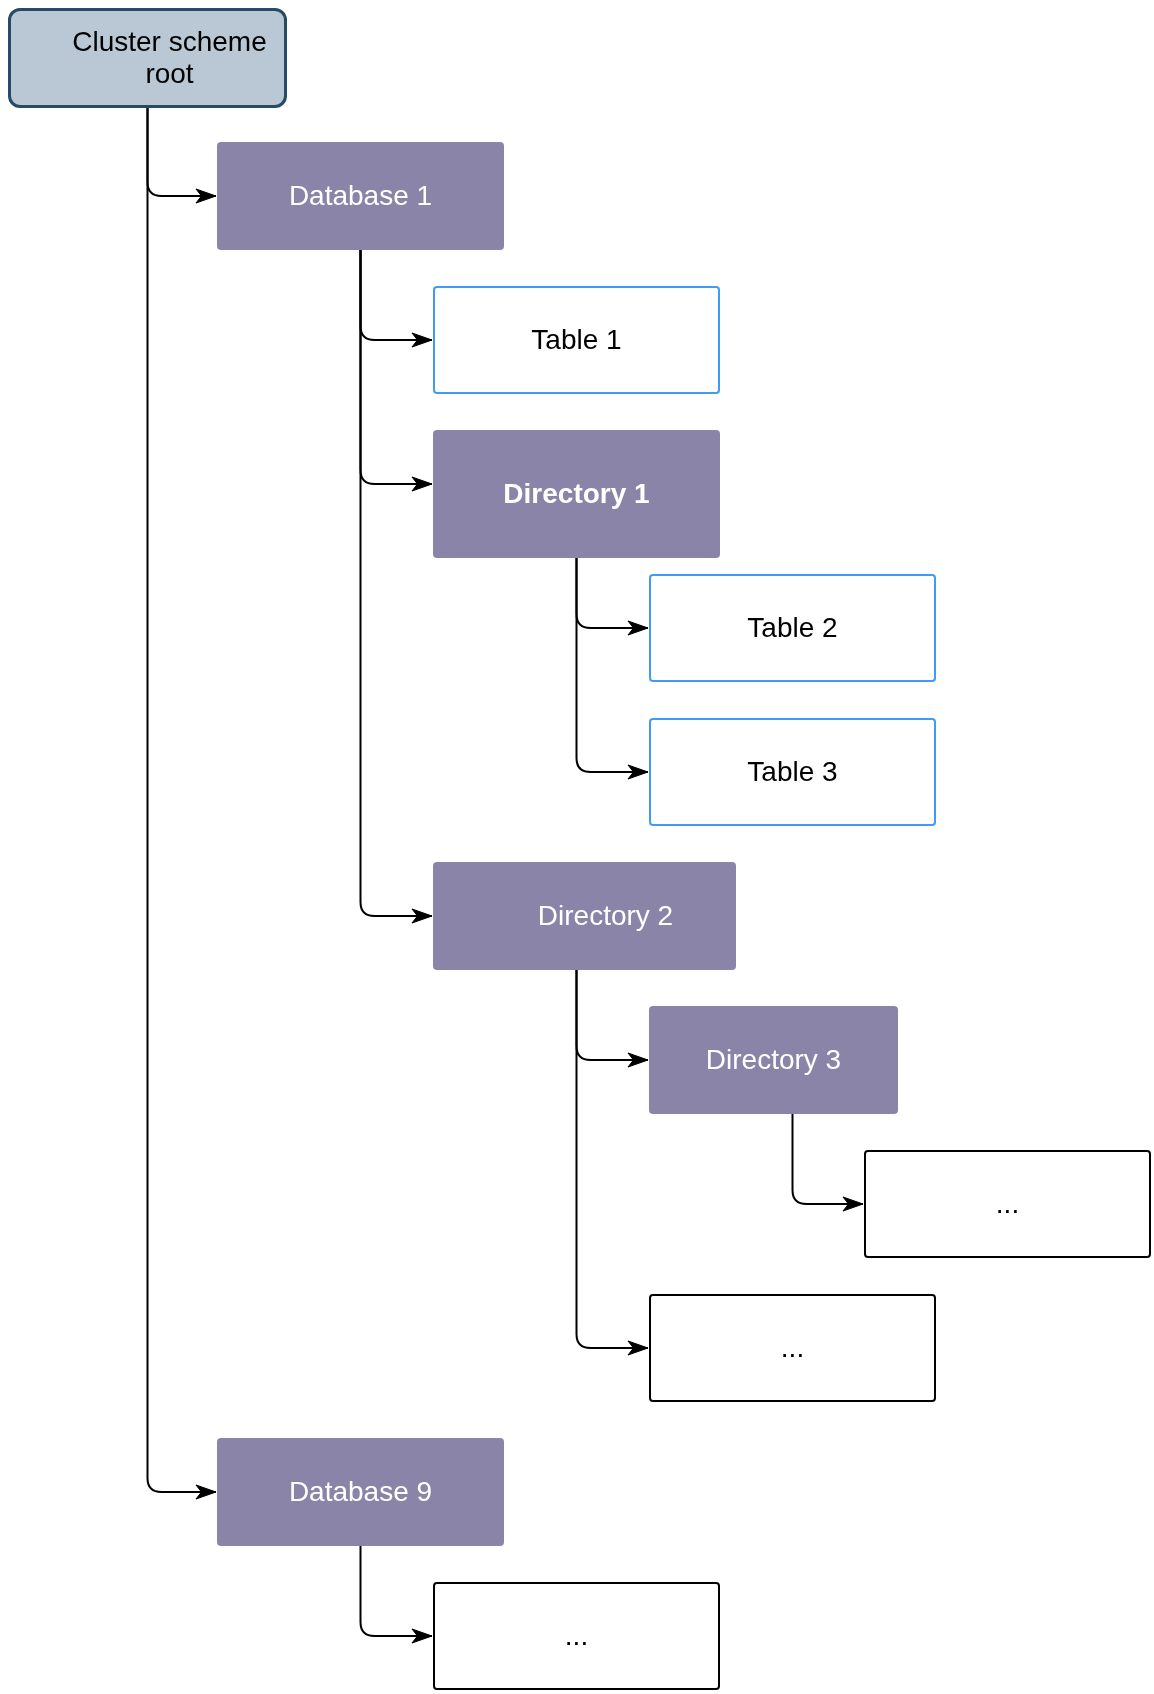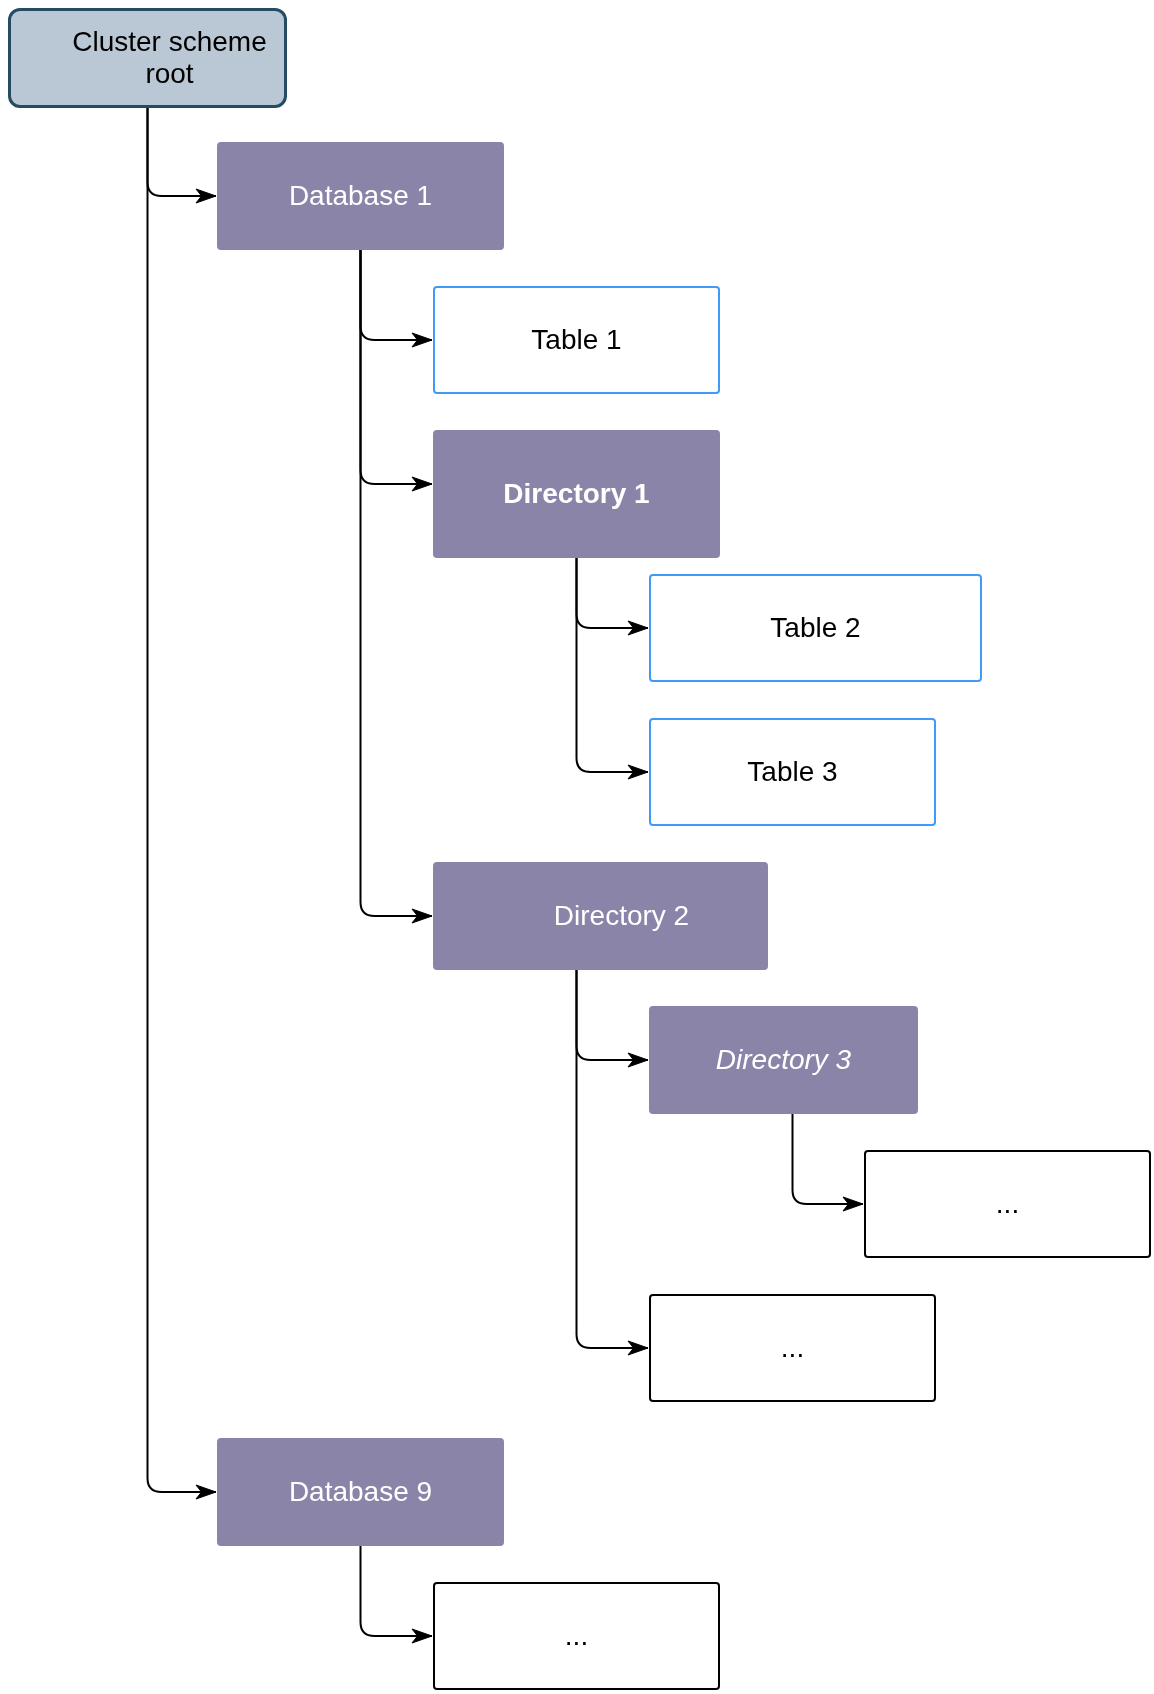--- a/index.html
+++ b/index.html
@@ -92,33 +92,33 @@
   </div>
 
   <div class="node type-table" style="left:433px; top:286px; width:287px; height:108px;">
     <span>Table 1</span>
   </div>
 
   <div class="node type-primary" style="left:433px; top:430px; width:287px; height:128px;font-weight:bold;">
     <span>Directory 1</span>
   </div>
 
-  <div class="node type-table" style="left:649px; top:574px; width:333px; height:108px;">
+  <div class="node type-table" style="left:649px; top:574px; width:287px; height:108px;">
     <span>Table 2</span>
   </div>
 
   <div class="node type-table" style="left:649px; top:718px; width:287px; height:108px;text-align:right;">
     <span>Table 3</span>
   </div>
 
-  <div class="node type-primary" style="left:433px; top:862px; width:335px; height:108px;padding-left:42px;">
+  <div class="node type-primary" style="left:433px; top:862px; width:303px; height:108px;padding-left:42px;">
     <span>Directory 2</span>
   </div>
 
-  <div class="node type-primary" style="left:649px; top:1006px; width:269px; height:108px;font-style:italic;">
+  <div class="node type-primary" style="left:649px; top:1006px; width:249px; height:108px;">
     <span>Directory 3</span>
   </div>
 
   <div class="node type-placeholder" style="left:864px; top:1150px; width:287px; height:108px;">
     <span>...</span>
   </div>
 
   <div class="node type-placeholder" style="left:649px; top:1294px; width:287px; height:108px;">
     <span>...</span>
   </div>

